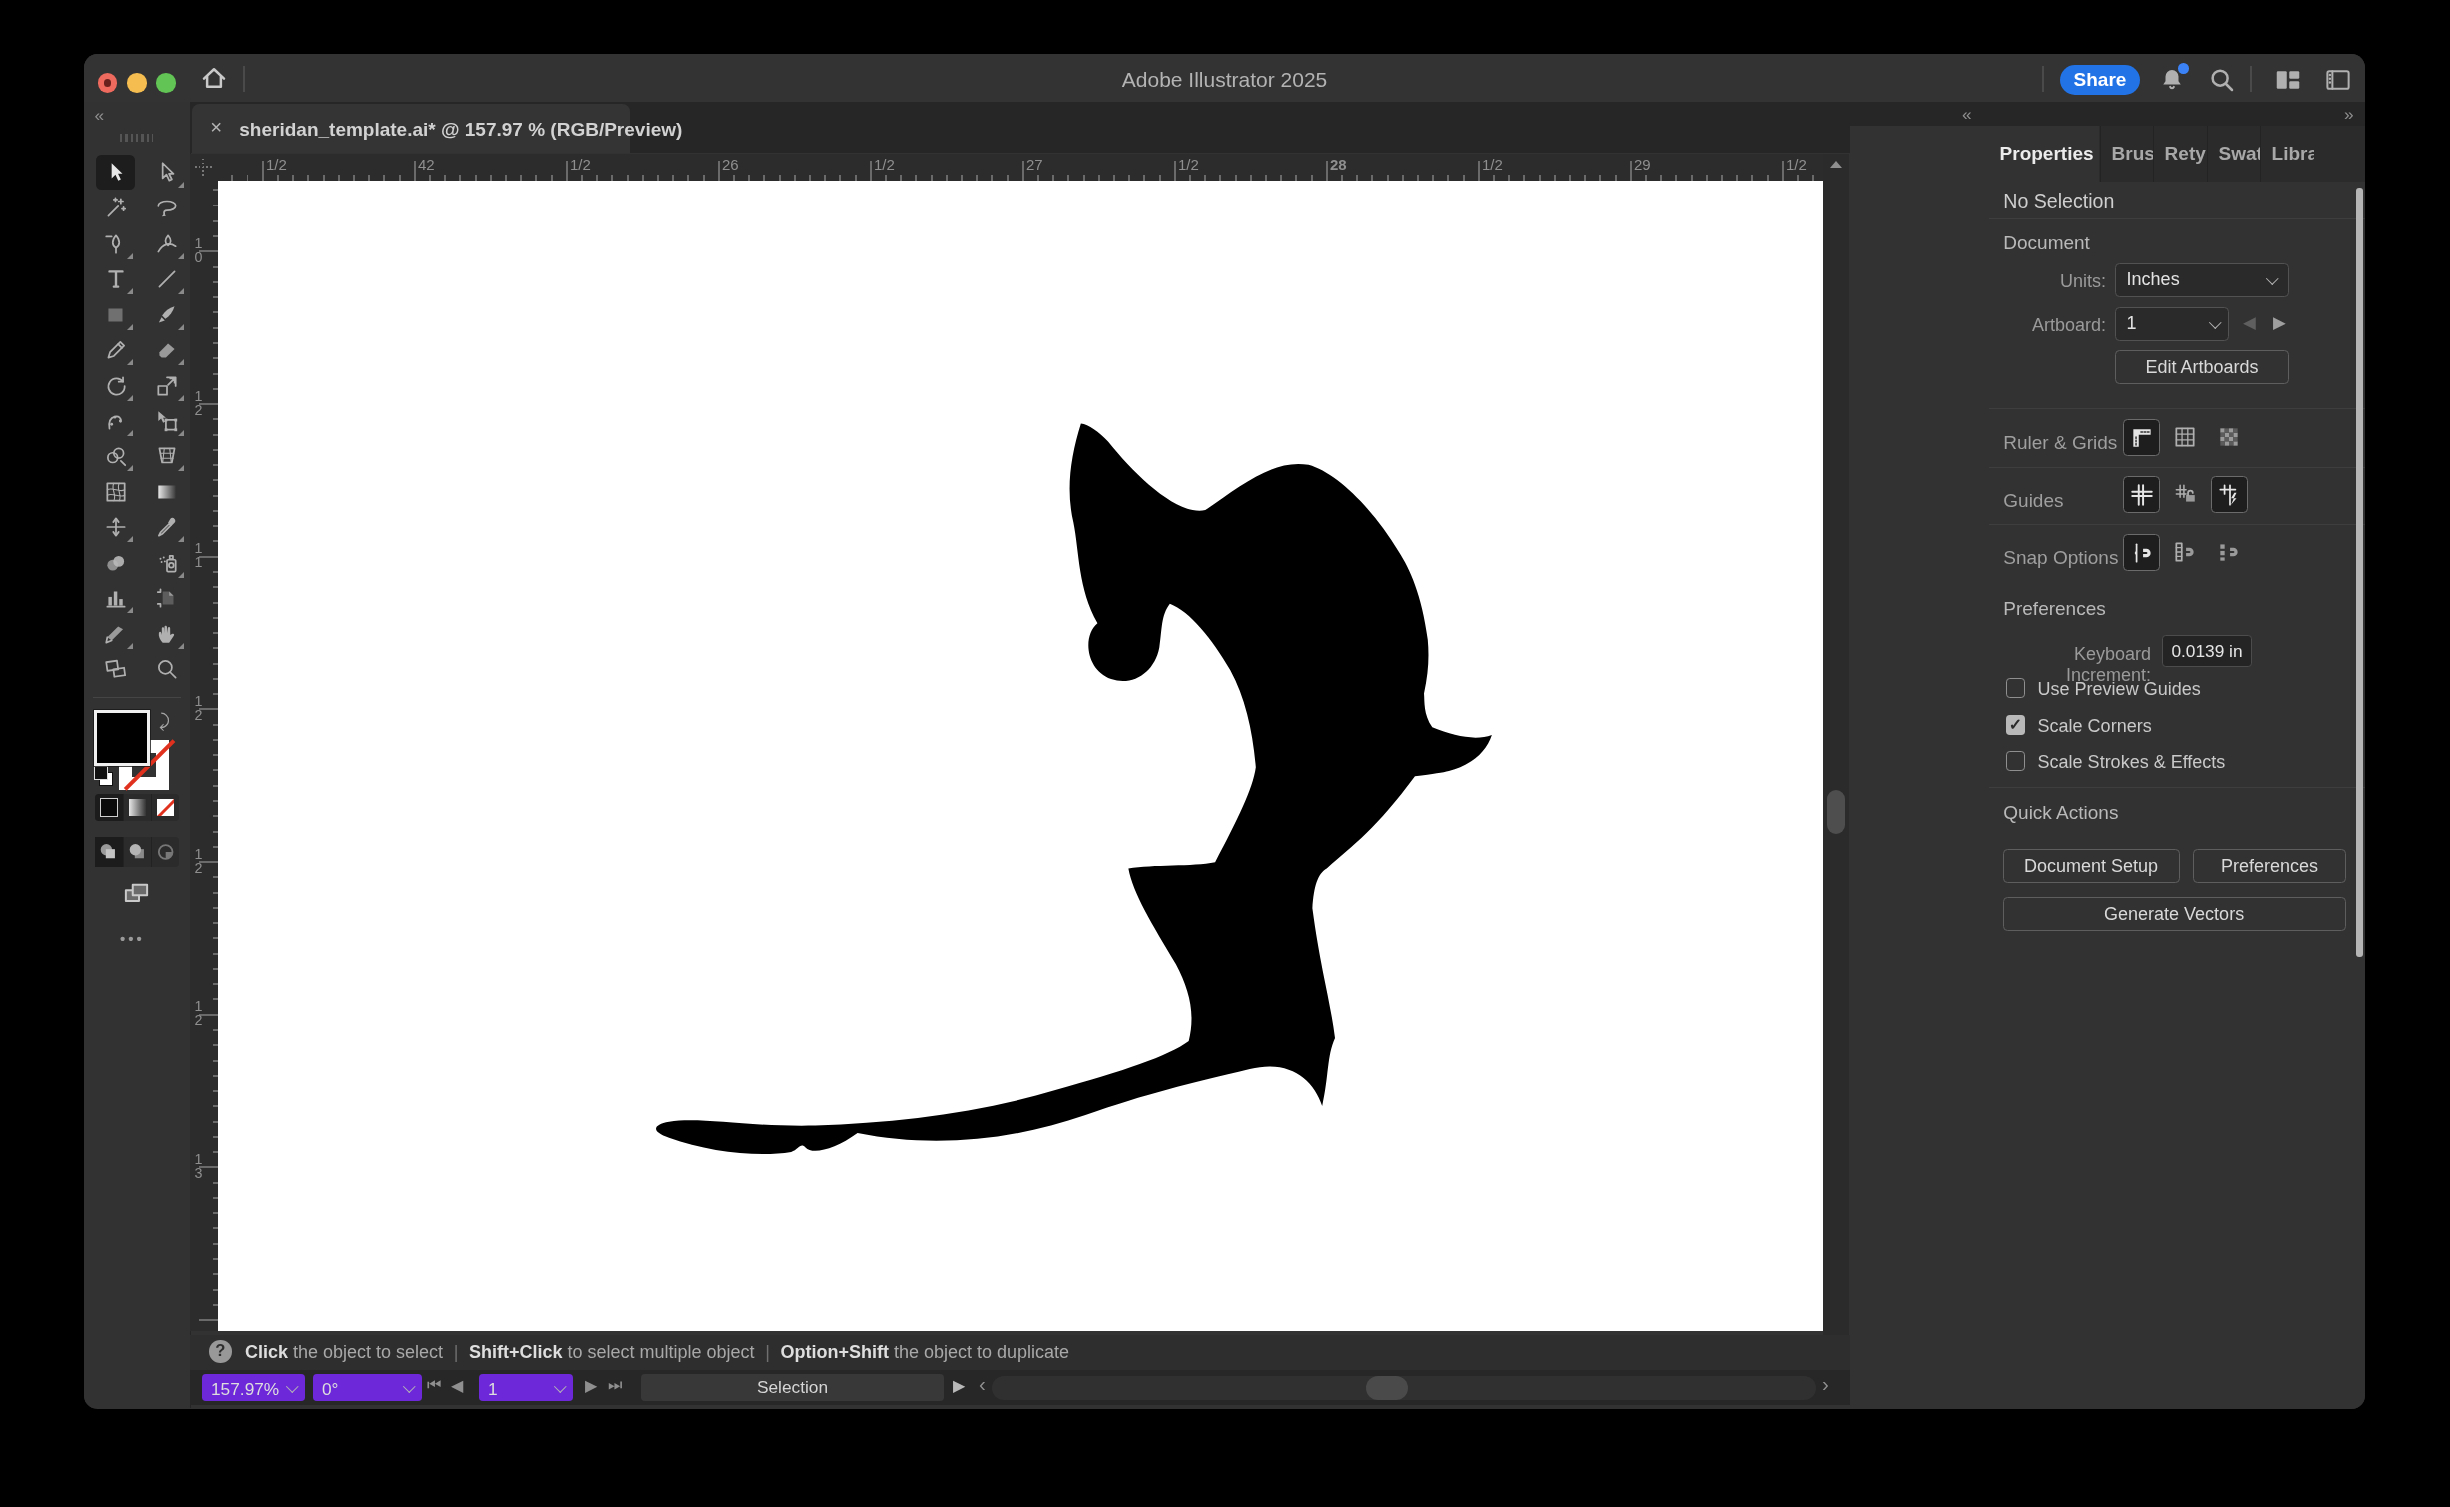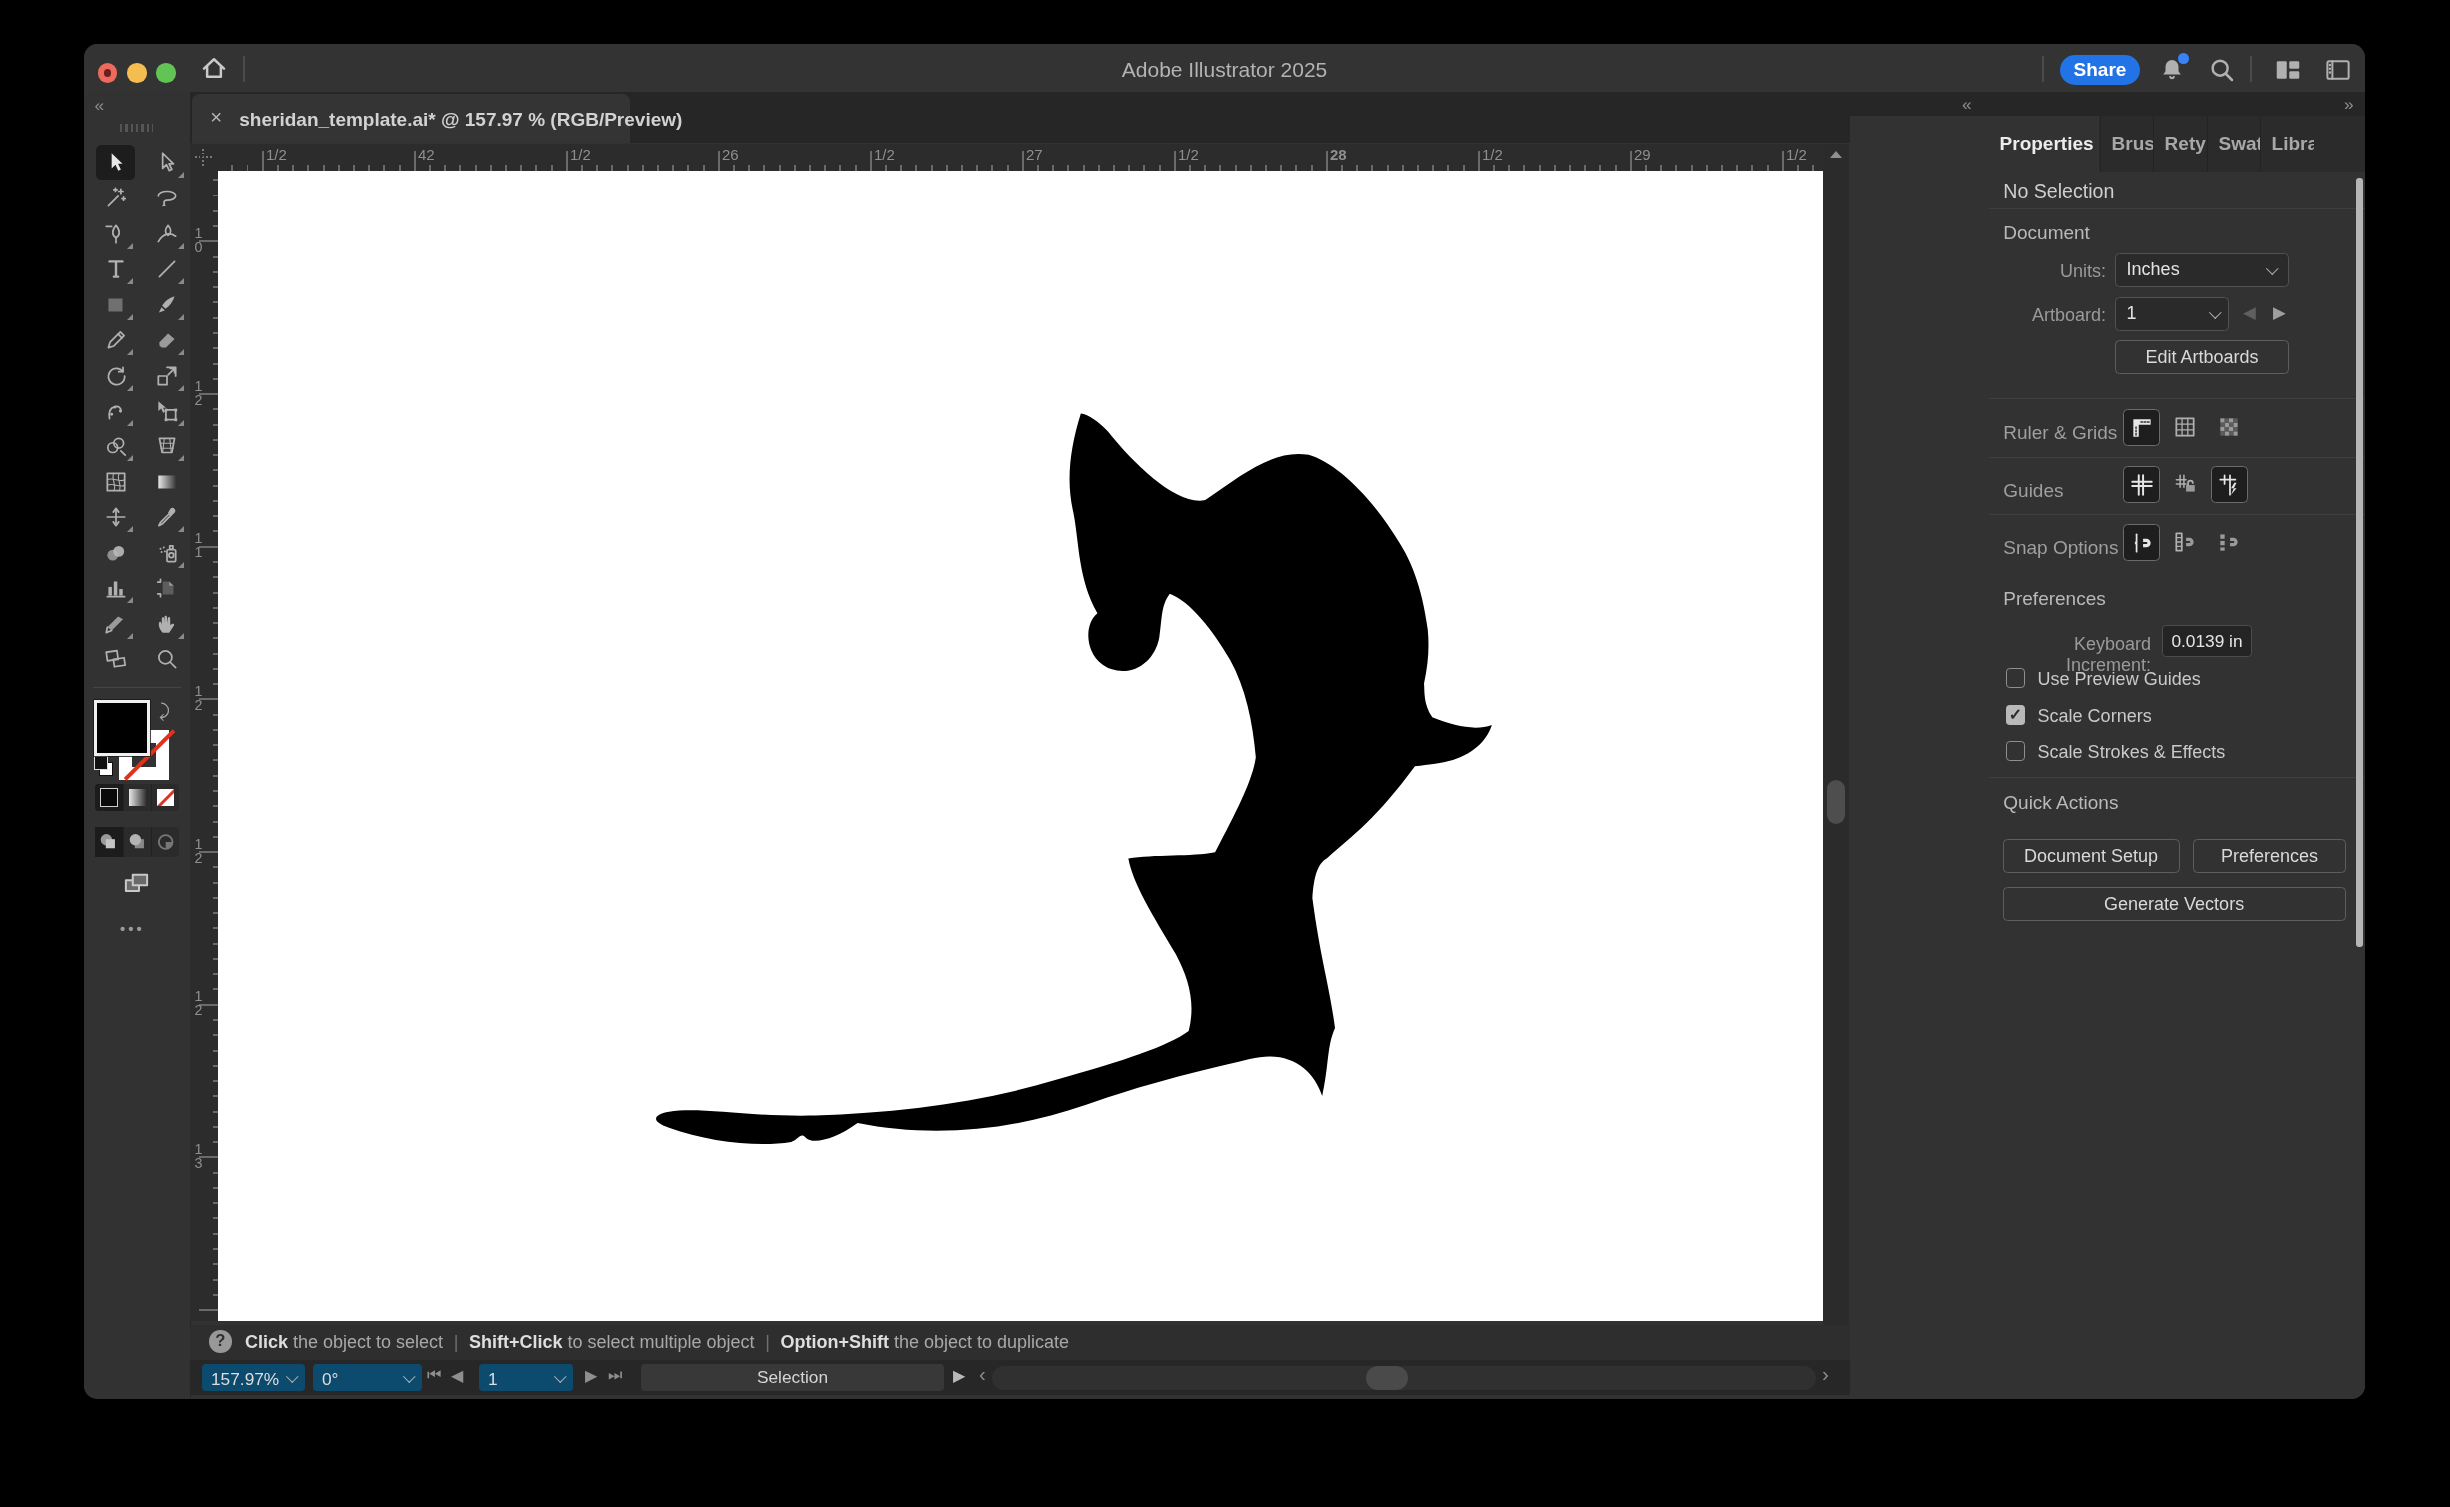--- a/index.html
+++ b/index.html
@@ -1,18 +1,18 @@
 <!DOCTYPE html>
 <html style="font-size:12px"><head>
 <meta charset="utf-8">
 <style>
   html,body{margin:0;padding:0;background:#000;}
   .page{position:relative;width:2450px;height:1507px;background:#000;font-family:"Liberation Sans",sans-serif;overflow:hidden;}
   .abs{position:absolute;}
-  .window{left:84px;top:44px;width:2281px;height:1355px;background:#323232;border-radius:13.6px;overflow:hidden;}
+  .window{left:84px;top:54px;width:2281px;height:1355px;background:#323232;border-radius:13.6px;overflow:hidden;}
   
   .titlebar{left:0;top:0;width:2281px;height:48px;background:#333333;}
   .light{width:19.6px;height:19.6px;border-radius:50%;top:19px;}
   .light .dot{position:absolute;left:6px;top:6px;width:7.5px;height:7.5px;border-radius:50%;background:rgba(60,10,10,.75);}
   .tb-sep{width:1.5px;top:12px;height:26px;background:#4a4a4a;}
   .app-title{left:0;right:0;top:13.6px;text-align:center;font-size:21px;color:#b3b3b3;}
   .share-btn{left:1976px;top:10.6px;width:80px;height:30px;background:#2273e6;border-radius:16px;color:#fff;font-size:19px;font-weight:bold;text-align:center;line-height:30px;}
   .tb-ico{width:30px;height:30px;top:10.6px;}
   .bell-dot{position:absolute;right:-1.5px;top:-1.5px;width:10.6px;height:10.6px;border-radius:50%;background:#3b82f6;}
   
@@ -68,21 +68,21 @@
   .arrow-up{left:1746px;top:107px;width:0;height:0;border-left:6px solid transparent;border-right:6px solid transparent;border-bottom:7.5px solid #8f8f8f;}
   .arrow-down{left:1746px;top:1296px;width:0;height:0;border-left:6px solid transparent;border-right:6px solid transparent;border-top:7.5px solid #8f8f8f;}
   .vthumb{left:1743px;top:736px;width:18px;height:44px;border-radius:9px;background:#4e4e4e;}
   
   .helprow{left:106px;top:1281px;width:1660px;height:35px;background:#2e2e2e;}
   .qmark{left:125px;top:1286px;width:22.6px;height:22.6px;border-radius:50%;background:#989898;color:#2e2e2e;font-weight:bold;font-size:16.6px;text-align:center;line-height:22.6px;}
   .hint{left:161px;top:1288px;font-size:18px;color:#a8a8a8;white-space:nowrap;}
   .hint b{color:#dedede;}
   .hint .sep{color:#6f6f6f;padding:0 10.6px;}
   .ctrlrow{left:106px;top:1316px;width:1660px;height:35px;background:#272727;}
-  .cbox{background:#0c4a6e;border-radius:3.8px;height:27px;top:1320px;color:#dedede;font-size:17.3px;}
+  .cbox{background:#6d28d9;border-radius:3.8px;height:27px;top:1320px;color:#dedede;font-size:17.3px;}
   .cbox .val{position:absolute;left:9px;top:4.5px;}
   .chev{position:absolute;width:7.5px;height:7.5px;border-right:1.5px solid #b5b5b5;border-bottom:1.5px solid #b5b5b5;transform:rotate(45deg);}
   .navgl{top:1322px;color:#8f8f8f;font-size:16px;}
   .modefield{left:557px;top:1320px;width:303px;height:27px;background:#383838;border-radius:3.8px;text-align:center;line-height:27px;color:#d6d6d6;font-size:17.3px;}
   .htrack{left:908px;top:1322px;width:824px;height:24px;background:#303030;border-radius:12px;}
   .hthumb{left:1282px;top:1322px;width:42px;height:24px;background:#4a4a4a;border-radius:12px;}
   
   .layerscol{left:1765px;top:72px;width:140px;height:1282px;background:#2f2f2f;border-right:0.8px solid #232323;}
   .layers-grip{left:53px;top:9px;width:35px;height:7.5px;background:repeating-linear-gradient(90deg,#555 0 2.3px,transparent 2.3px 5.3px);}
   .layers-head{left:0;top:0;width:140px;height:62px;border-bottom:0.8px solid #242424;}

